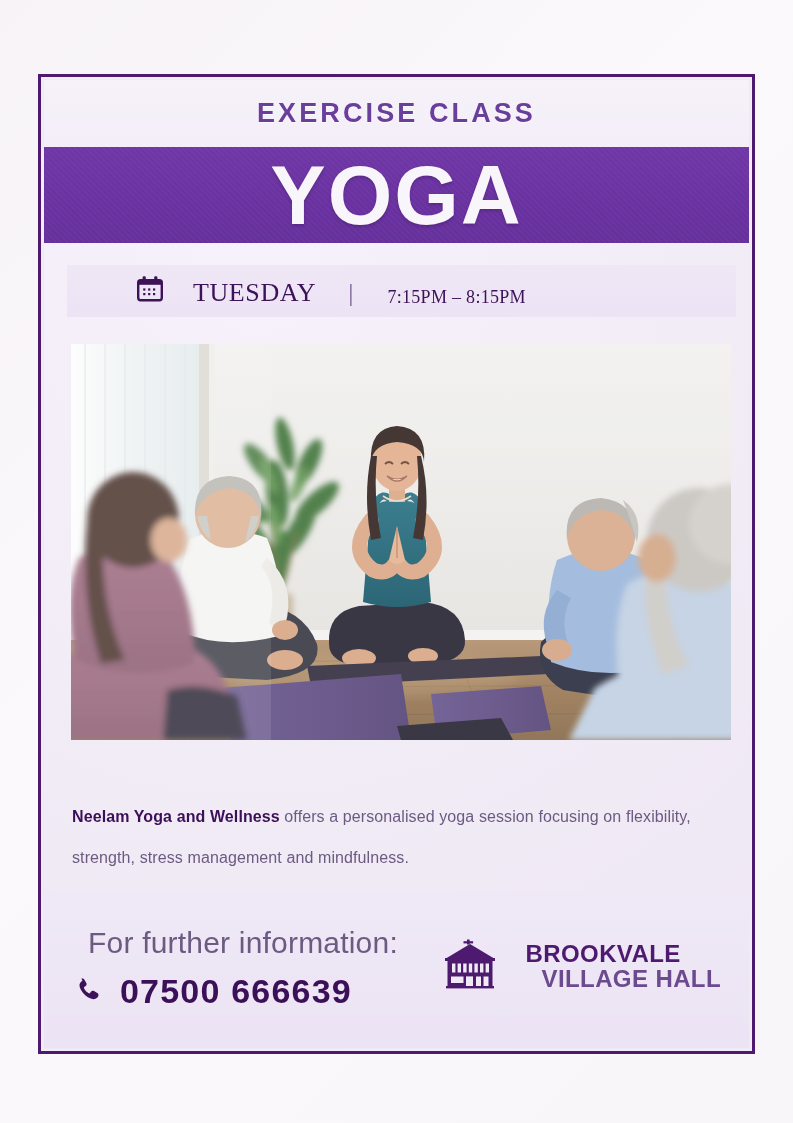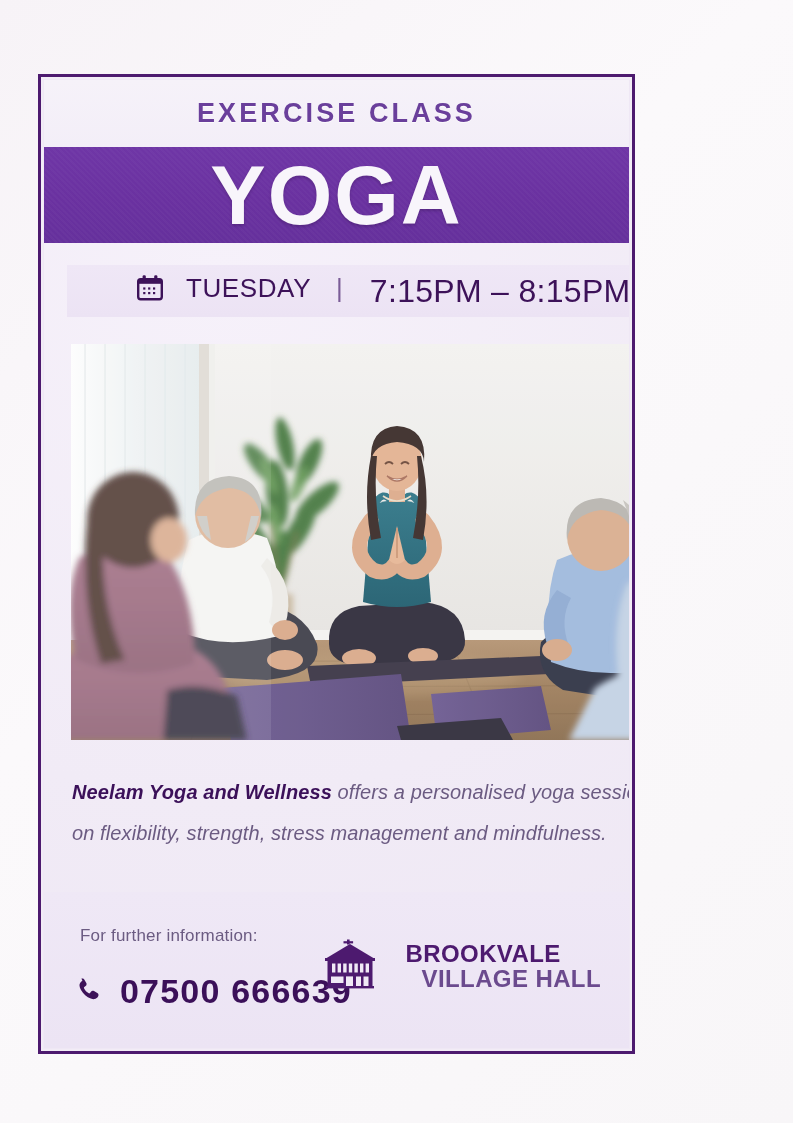--- a/index.html
+++ b/index.html
@@ -18,21 +18,21 @@
     width: 793px;
     height: 1123px;
     background: linear-gradient(135deg, #f7f3f7 0%, #fbf9fb 40%, #f8f6f8 100%);
   }
 
   
   #poster {
     position: absolute;
     left: 38px;
     top: 74px;
-    width: 597px;
+    width: 717px;
     height: 980px;
     box-sizing: border-box;
     border: 3px solid #4d1a6f;
     background: #f2ecf6;
     overflow: hidden;
   }
   #poster-inner {
     position: absolute;
     inset: 2px;
     border: 1px solid #efe8f5;
@@ -98,39 +98,40 @@
     left: 23px;
     top: 185px;
     width: 669px;
     height: 52px;
     background: linear-gradient(180deg, #efe7f6 0%, #ece3f4 100%);
     display: flex;
     align-items: center;
   }
   .schedule-inner {
     display: flex;
-    align-items: flex-start;
+    align-items: flex-end;
     margin-left: 68px;
-    gap: 21px;
+    gap: 28px;
+    font-family: Liberation Serif, serif;
   }
   .cal-icon { display:block; }
   .schedule-day {
     font-size: 26px;
     font-weight: 500;
     letter-spacing: 0.6px;
     color: #3d1259;
   }
   .schedule-sep {
     font-size: 26px;
     color: #7a5c97;
     margin: 0 6px 0 4px;
     font-weight: 300;
   }
   .schedule-time {
-    font-size: 32px;
+    font-size: 18px;
     font-weight: 500;
     letter-spacing: 0.3px;
     color: #3d1259;
   }
 
   
   .photo {
     position: absolute;
     left: 27px;
     top: 264px;
@@ -138,46 +139,45 @@
     height: 396px;
     overflow: hidden;
     background: #e9e6e2;
   }
   .photo svg { display:block; width:100%; height:100%; }
 
   
   .desc {
     position: absolute;
     left: 28px;
-    top: 692px;
+    top: 716px;
     width: 658px;
-    font-size: 20px;
+    font-size: 16px;
     line-height: 41px;
     color: #6b5b82;
     letter-spacing: 0.1px;
-    font-style: italic;
   }
   .desc b {
     color: #3b1059;
     font-weight: bold;
   }
 
   
   .contact-band {
     position: absolute;
     left: 0; right: 0;
     top: 812px;
     bottom: 0;
     background: linear-gradient(180deg, #efe8f6 0%, #ece4f4 100%);
   }
   .contact-lead {
     position: absolute;
-    left: 36px;
+    left: 44px;
     top: 34px;
-    font-size: 17px;
+    font-size: 30px;
     color: #6b5b82;
     letter-spacing: 0.2px;
   }
   .contact-row {
     position: absolute;
     display: flex;
     align-items: center;
     gap: 16px;
   }
   .row-phone { left: 30px; top: 80px; }

